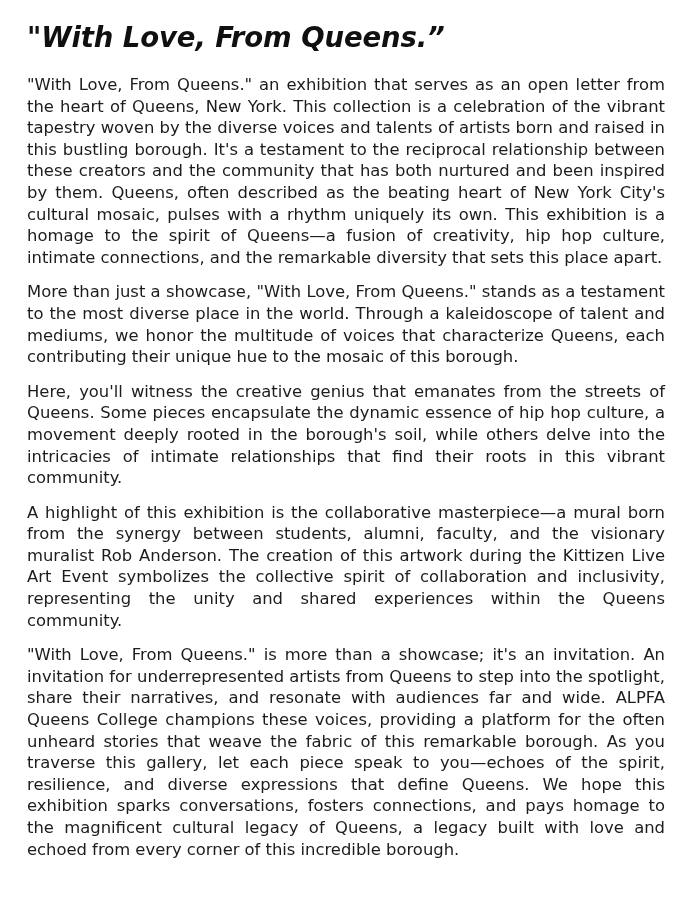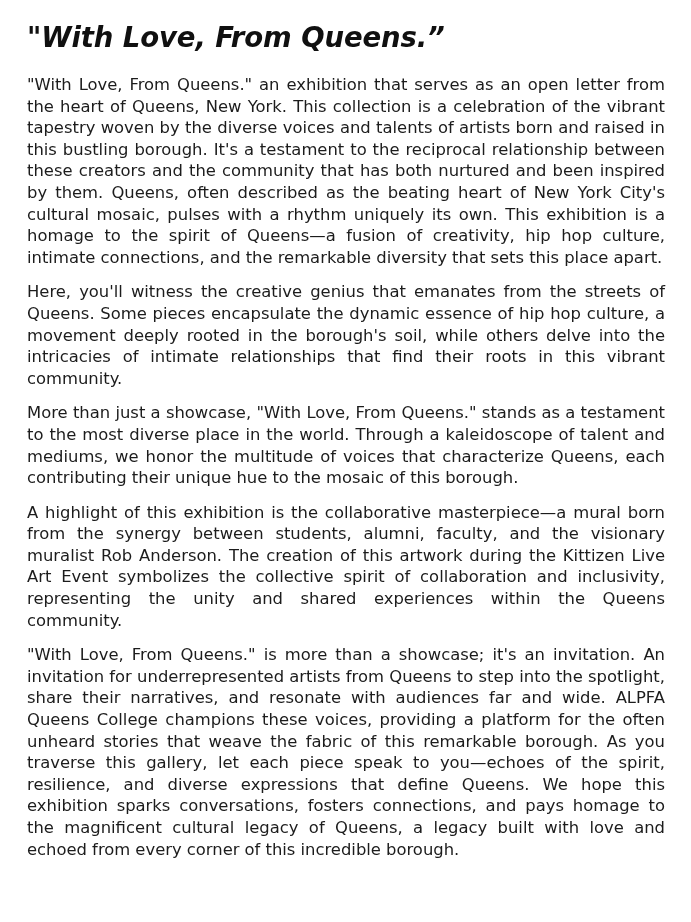--- a/index.html
+++ b/index.html
@@ -60,22 +60,22 @@
 </head>
 <body>
 
 <div class="page">
 
   <h1 class="doc-title">"With Love, From Queens.”</h1>
 
   <div class="body-copy">
     <p class="doc-paragraph">"With Love, From Queens." an exhibition that serves as an open letter from the heart of Queens, New York. This collection is a celebration of the vibrant tapestry woven by the diverse voices and talents of artists born and raised in this bustling borough. It's a testament to the reciprocal relationship between these creators and the community that has both nurtured and been inspired by them. Queens, often described as the beating heart of New York City's cultural mosaic, pulses with a rhythm uniquely its own. This exhibition is a homage to the spirit of Queens—a fusion of creativity, hip hop culture, intimate connections, and the remarkable diversity that sets this place apart.</p>
 
+    <p class="doc-paragraph">More than just a showcase, "With Love, From Queens." stands as a testament to the most diverse place in the world. Through a kaleidoscope of talent and mediums, we honor the multitude of voices that characterize Queens, each contributing their unique hue to the mosaic of this borough.</p>
+
     <p class="doc-paragraph">Here, you'll witness the creative genius that emanates from the streets of Queens. Some pieces encapsulate the dynamic essence of hip hop culture, a movement deeply rooted in the borough's soil, while others delve into the intricacies of intimate relationships that find their roots in this vibrant community.</p>
-
-    <p class="doc-paragraph">More than just a showcase, "With Love, From Queens." stands as a testament to the most diverse place in the world. Through a kaleidoscope of talent and mediums, we honor the multitude of voices that characterize Queens, each contributing their unique hue to the mosaic of this borough.</p>
 
     <p class="doc-paragraph">A highlight of this exhibition is the collaborative masterpiece—a mural born from the synergy between students, alumni, faculty, and the visionary muralist Rob Anderson. The creation of this artwork during the Kittizen Live Art Event symbolizes the collective spirit of collaboration and inclusivity, representing the unity and shared experiences within the Queens community.</p>
 
     <p class="doc-paragraph">"With Love, From Queens." is more than a showcase; it's an invitation. An invitation for underrepresented artists from Queens to step into the spotlight, share their narratives, and resonate with audiences far and wide. ALPFA Queens College champions these voices, providing a platform for the often unheard stories that weave the fabric of this remarkable borough. As you traverse this gallery, let each piece speak to you—echoes of the spirit, resilience, and diverse expressions that define Queens. We hope this exhibition sparks conversations, fosters connections, and pays homage to the magnificent cultural legacy of Queens, a legacy built with love and echoed from every corner of this incredible borough.</p>
   </div>
 
 </div>
 
 </body></html>

